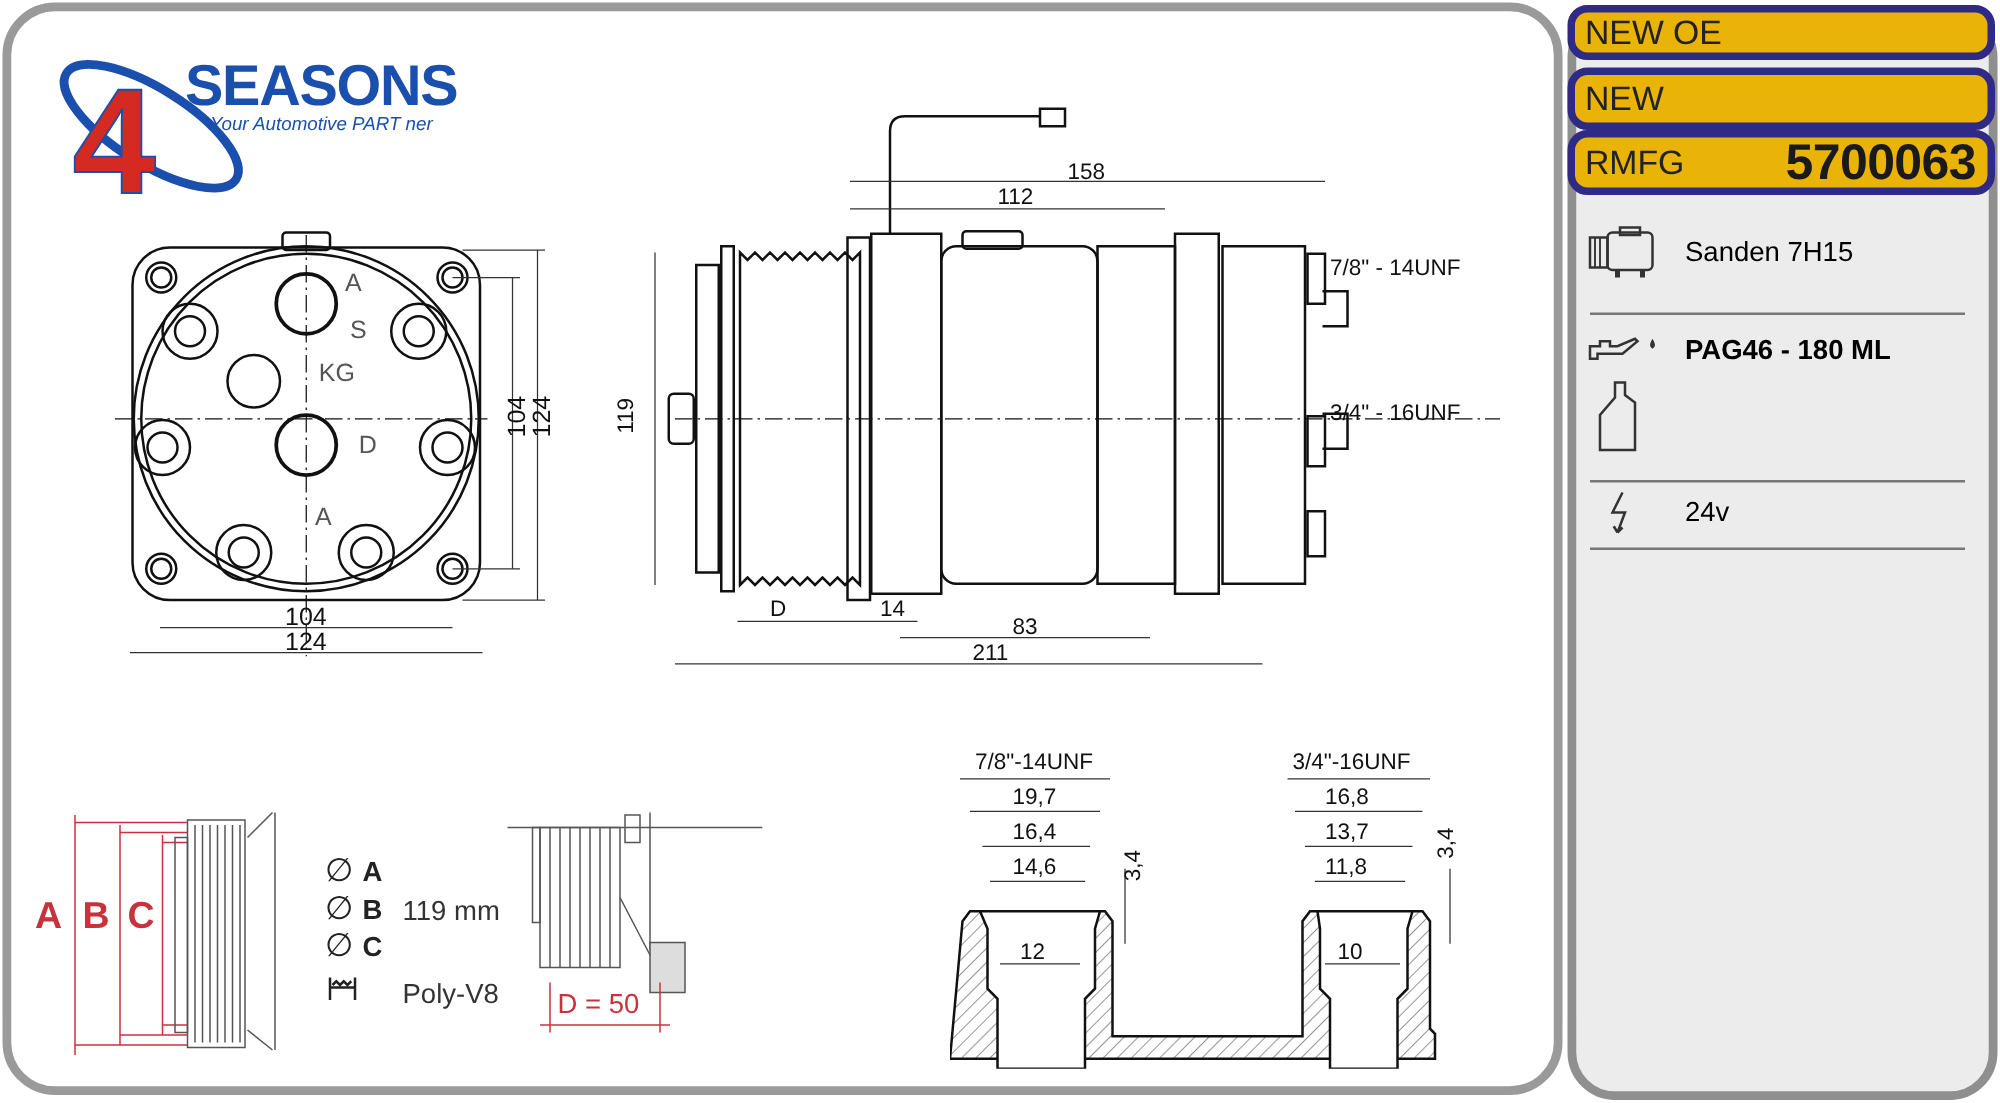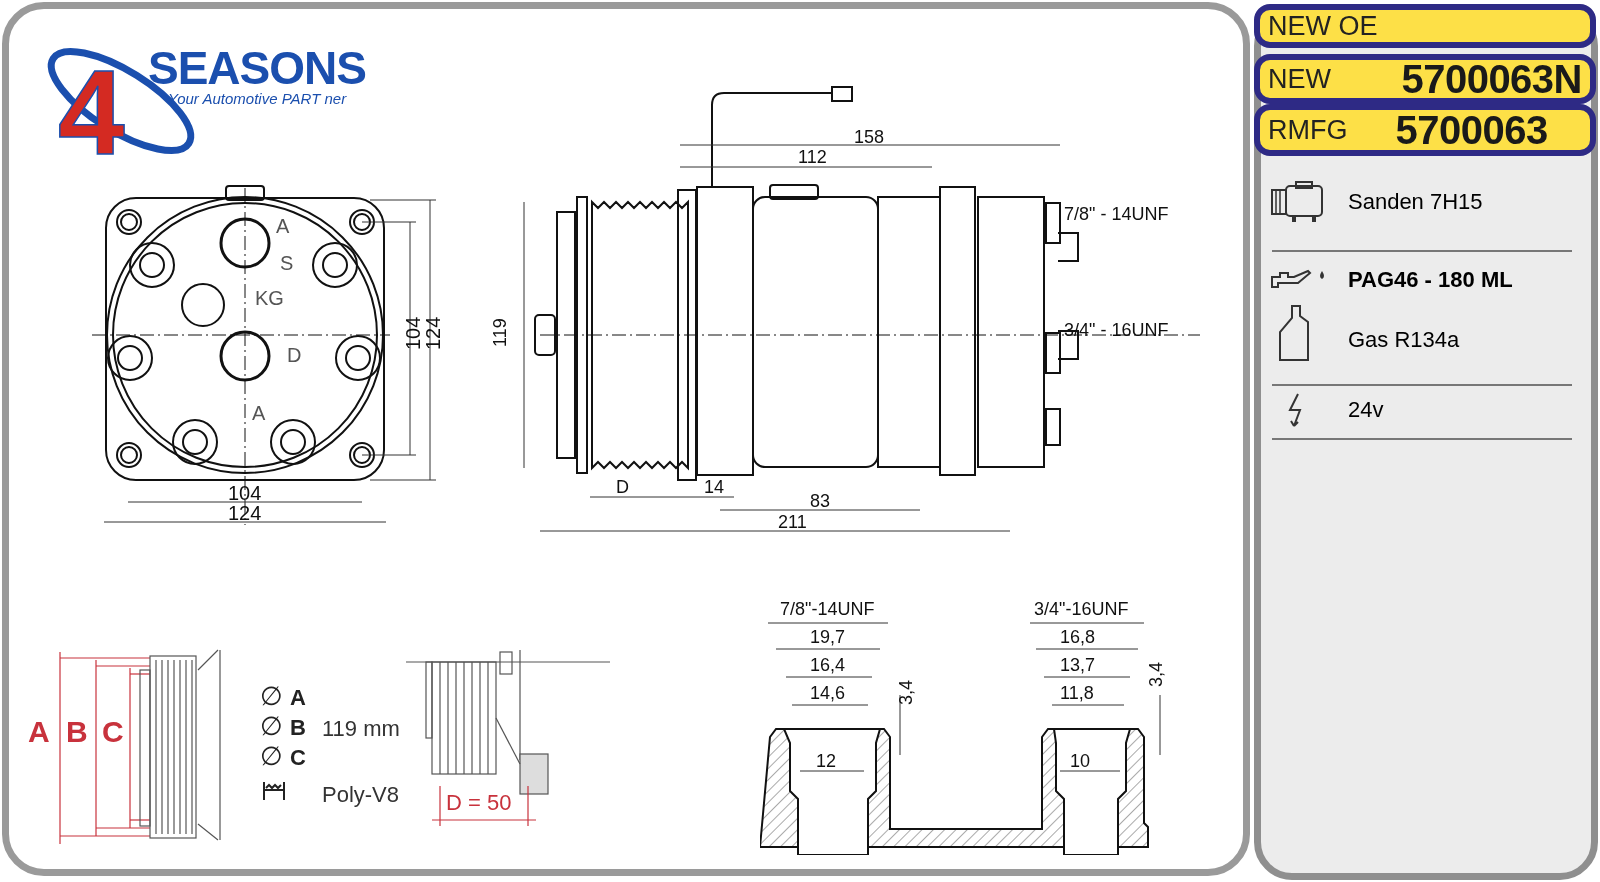--- a/index.html
+++ b/index.html
@@ -1,19 +1,19 @@
 <!DOCTYPE html>
 <html><head>
 <meta charset="utf-8">
 <style>
   html, body { margin: 0; padding: 0; background: #ffffff; }
   body { width: 1600px; height: 882px; position: relative; overflow: hidden; font-family: "Liberation Sans", sans-serif; color: #222; }
   .main-panel { position: absolute; left: 2px; top: 2px; width: 1248px; height: 874px; box-sizing: border-box; border: 7px solid #9a9a9a; border-radius: 42px; background: #fff; }
   .side-panel { position: absolute; left: 1254px; top: 8px; width: 344px; height: 872px; box-sizing: border-box; border: 7px solid #8f8f8f; border-radius: 38px; background: #ececec; }
-  .part-box { position: absolute; left: 1254px; width: 342px; height: 44px; box-sizing: border-box; border: 6px solid #2e2a85; border-radius: 16px; background: #fde047; display: flex; align-items: center; padding: 0 8px; }
+  .part-box { position: absolute; left: 1254px; width: 342px; height: 44px; box-sizing: border-box; border: 6px solid #2e2a85; border-radius: 16px; background: #eab308; display: flex; align-items: center; padding: 0 8px; }
   .part-box .lbl { font-size: 27px; color: #222; }
   .part-box .num { font-size: 40px; font-weight: bold; color: #1a1a1a; margin-left: auto; letter-spacing: -0.5px; }
   .spec-row { position: absolute; left: 1270px; width: 302px; display: flex; align-items: center; }
   .spec-row .txt { font-size: 22px; color: #000000; line-height: 28px; }
   .divider { position: absolute; left: 1272px; width: 300px; height: 2px; background: #777; }
   svg text { font-family: "Liberation Sans", sans-serif; }
   .logo { position: absolute; left: 36px; top: 36px; width: 360px; height: 125px; }
 </style>
 </head>
 <body>
@@ -27,23 +27,22 @@
   <text x="112" y="48" font-size="46" font-weight="bold" fill="#1b4fae" letter-spacing="-1">SEASONS</text>
   <text x="132" y="68" font-size="15" font-style="italic" fill="#1b4fae">Your Automotive PART ner</text>
 </svg>
 
 <div class="part-box" style="top:4px;">
   <span class="lbl">NEW OE</span>
   <span class="num"></span>
 </div>
 <div class="part-box" style="top:54px;height:50px;text-align:right;">
   <span class="lbl">NEW</span>
-  <span class="num">5700063N</span>
-</div>
-<div class="part-box" style="top:104px;height:52px;">
+</div>
+<div class="part-box" style="top:104px;height:52px;gap:33px;">
   <span class="lbl">RMFG</span>
   <span class="num" style="margin-left:48px;margin-right:auto;">5700063</span>
 </div>
 
 <div class="spec-row" style="top:180px;">
   <svg width="60" height="44" viewBox="0 0 60 44">
     <rect x="2" y="10" width="14" height="24" fill="none" stroke="#333" stroke-width="2"></rect>
     <line x1="6" y1="10" x2="6" y2="34" stroke="#333" stroke-width="1.5"></line>
     <line x1="10" y1="10" x2="10" y2="34" stroke="#333" stroke-width="1.5"></line>
     <rect x="16" y="6" width="36" height="30" rx="4" fill="none" stroke="#333" stroke-width="2"></rect>
@@ -61,21 +60,20 @@
     <path d="M52 4 q-4 6 0 8 q4 -2 0 -8 z" fill="#333"></path>
   </svg>
   <span class="txt" style="margin-left:18px;">PAG46 - 180 ML</span>
 </div>
 
 <div class="spec-row" style="top:302px;">
   <svg width="60" height="62" viewBox="0 0 60 62">
     <path d="M22 4 h8 v10 l8 6 v38 h-28 v-28 l12 -14 z" fill="none" stroke="#333" stroke-width="2"></path>
   </svg>
   <div style="margin-left:18px;margin-top:14px;">
-    <div class="txt">Gas R134a</div>
   </div>
 </div>
 <div class="divider" style="top:384px;"></div>
 
 <div class="spec-row" style="top:390px;">
   <svg width="60" height="40" viewBox="0 0 60 40">
     <path d="M28 4 l-8 16 h10 l-6 16 m0 0 l-3 -5 m3 5 l4 -4" fill="none" stroke="#333" stroke-width="2"></path>
   </svg>
   <span class="txt" style="margin-left:18px;">24v</span>
 </div>

